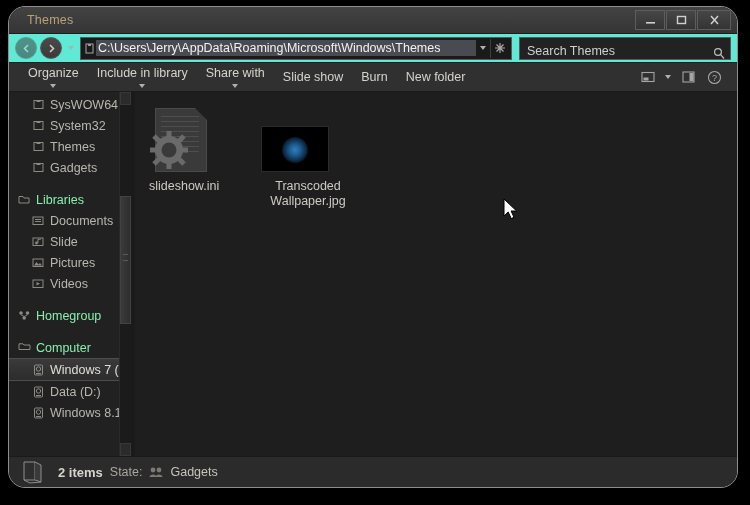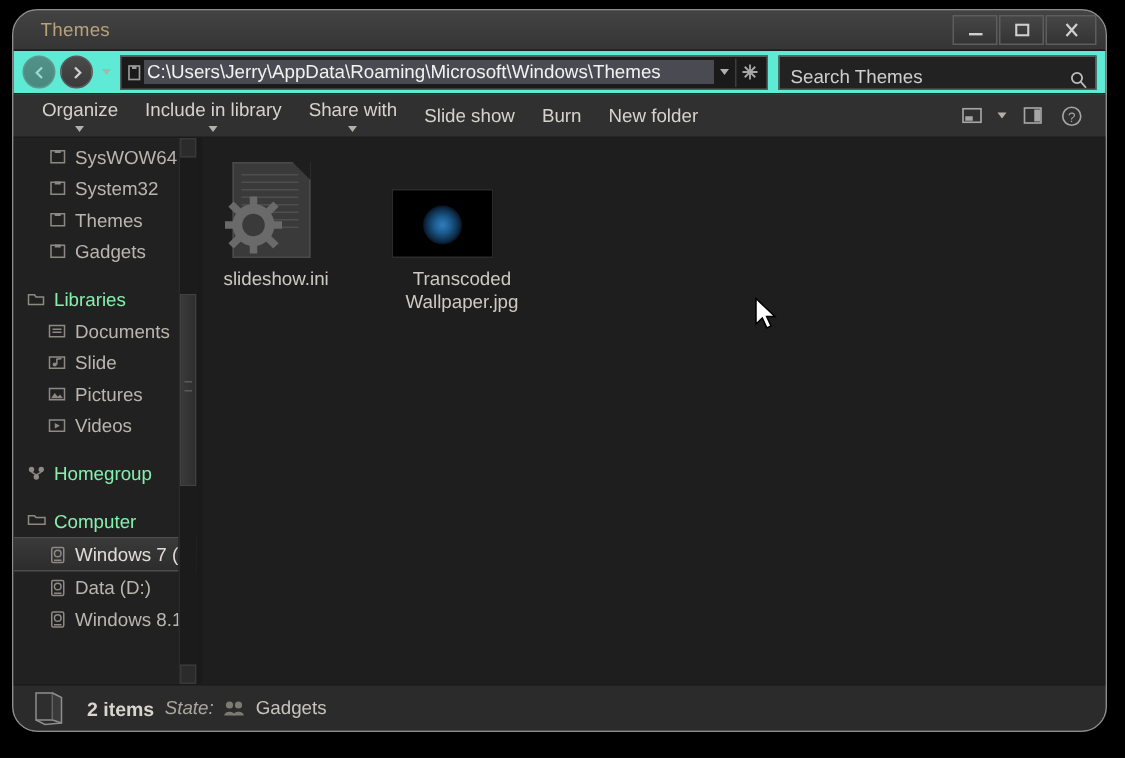--- a/index.html
+++ b/index.html
@@ -171,21 +171,21 @@
 
   .cursor{position:absolute;left:503px;top:198px;pointer-events:none;}
 
   
   .statusbar{
     height:30px;flex:0 0 30px;background:#2b2b2b;
     border-top:1px solid #1a1a1a;display:flex;align-items:center;padding:0 8px;gap:7px;
   }
   .status-folder{width:34px;flex:0 0 34px;display:flex;align-items:center;justify-content:center;}
   .status-count{font-size:13px;color:#d8d5ce;font-weight:bold;}
-  .status-label{font-size:12.5px;color:#a9a69f;font-style:italic;}
+  .status-label{font-size:12.5px;color:#a9a69f;}
   .status-shared{font-size:12.5px;color:#c7c4bd;}
 </style>
 </head>
 <body>
 
 <div class="desktop">
 
   <div class="window">
 
     <div class="titlebar">

